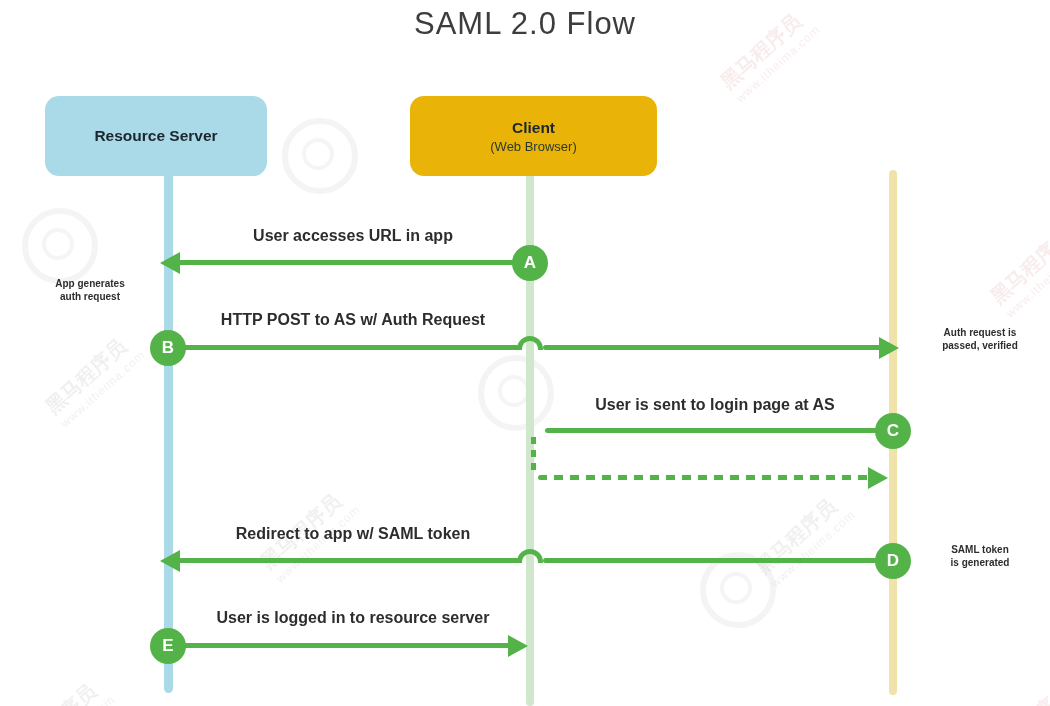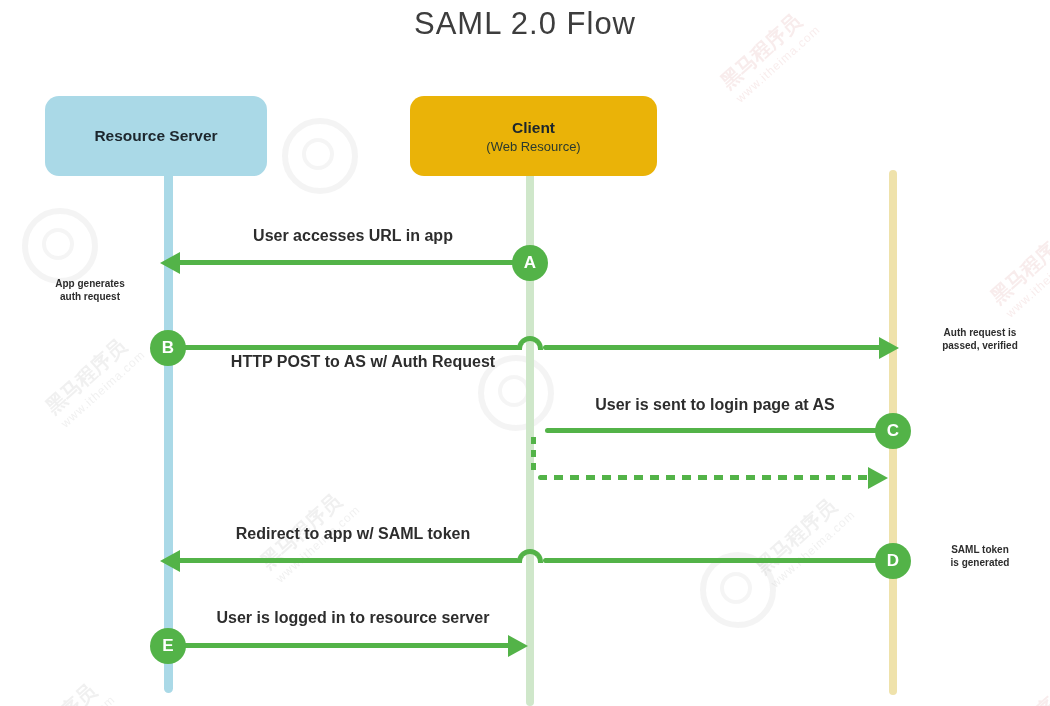--- a/index.html
+++ b/index.html
@@ -117,32 +117,32 @@
 
   <div class="lifeline resource"></div>
   <div class="lifeline client"></div>
   <div class="lifeline auth"></div>
 
   <div class="actor resource">
     <div class="name">Resource Server</div>
   </div>
   <div class="actor client">
     <div class="name">Client</div>
-    <div class="sub">(Web Resource)</div>
+    <div class="sub">(Web Browser)</div>
   </div>
 
   <div class="msg" style="left:178px;width:350px;top:227px;">User accesses URL in app</div>
   <div class="hline" style="left:178px;top:260px;width:352px;"></div>
   <div class="head-left" style="left:160px;top:252px;"></div>
   <div class="badge" style="left:512px;top:245px;">A</div>
 
   <div class="note" style="left:10px;width:160px;top:277px;">App generates
 auth request</div>
 
-  <div class="msg" style="left:188px;width:350px;top:311px;margin-top:42px;">HTTP POST to AS w/ Auth Request</div>
+  <div class="msg" style="left:178px;width:350px;top:311px;">HTTP POST to AS w/ Auth Request</div>
   <div class="hline" style="left:168px;top:345px;width:351px;"></div>
   <div class="hop" style="left:517px;top:336px;"></div>
   <div class="hline" style="left:543px;top:345px;width:338px;"></div>
   <div class="head-right" style="left:879px;top:337px;"></div>
   <div class="badge" style="left:150px;top:330px;">B</div>
   <div class="note" style="left:910px;width:140px;top:326px;">Auth request is
 passed, verified</div>
 
   <div class="msg" style="left:545px;width:340px;top:396px;">User is sent to login page at AS</div>
   <div class="hline" style="left:545px;top:428px;width:348px;"></div>

